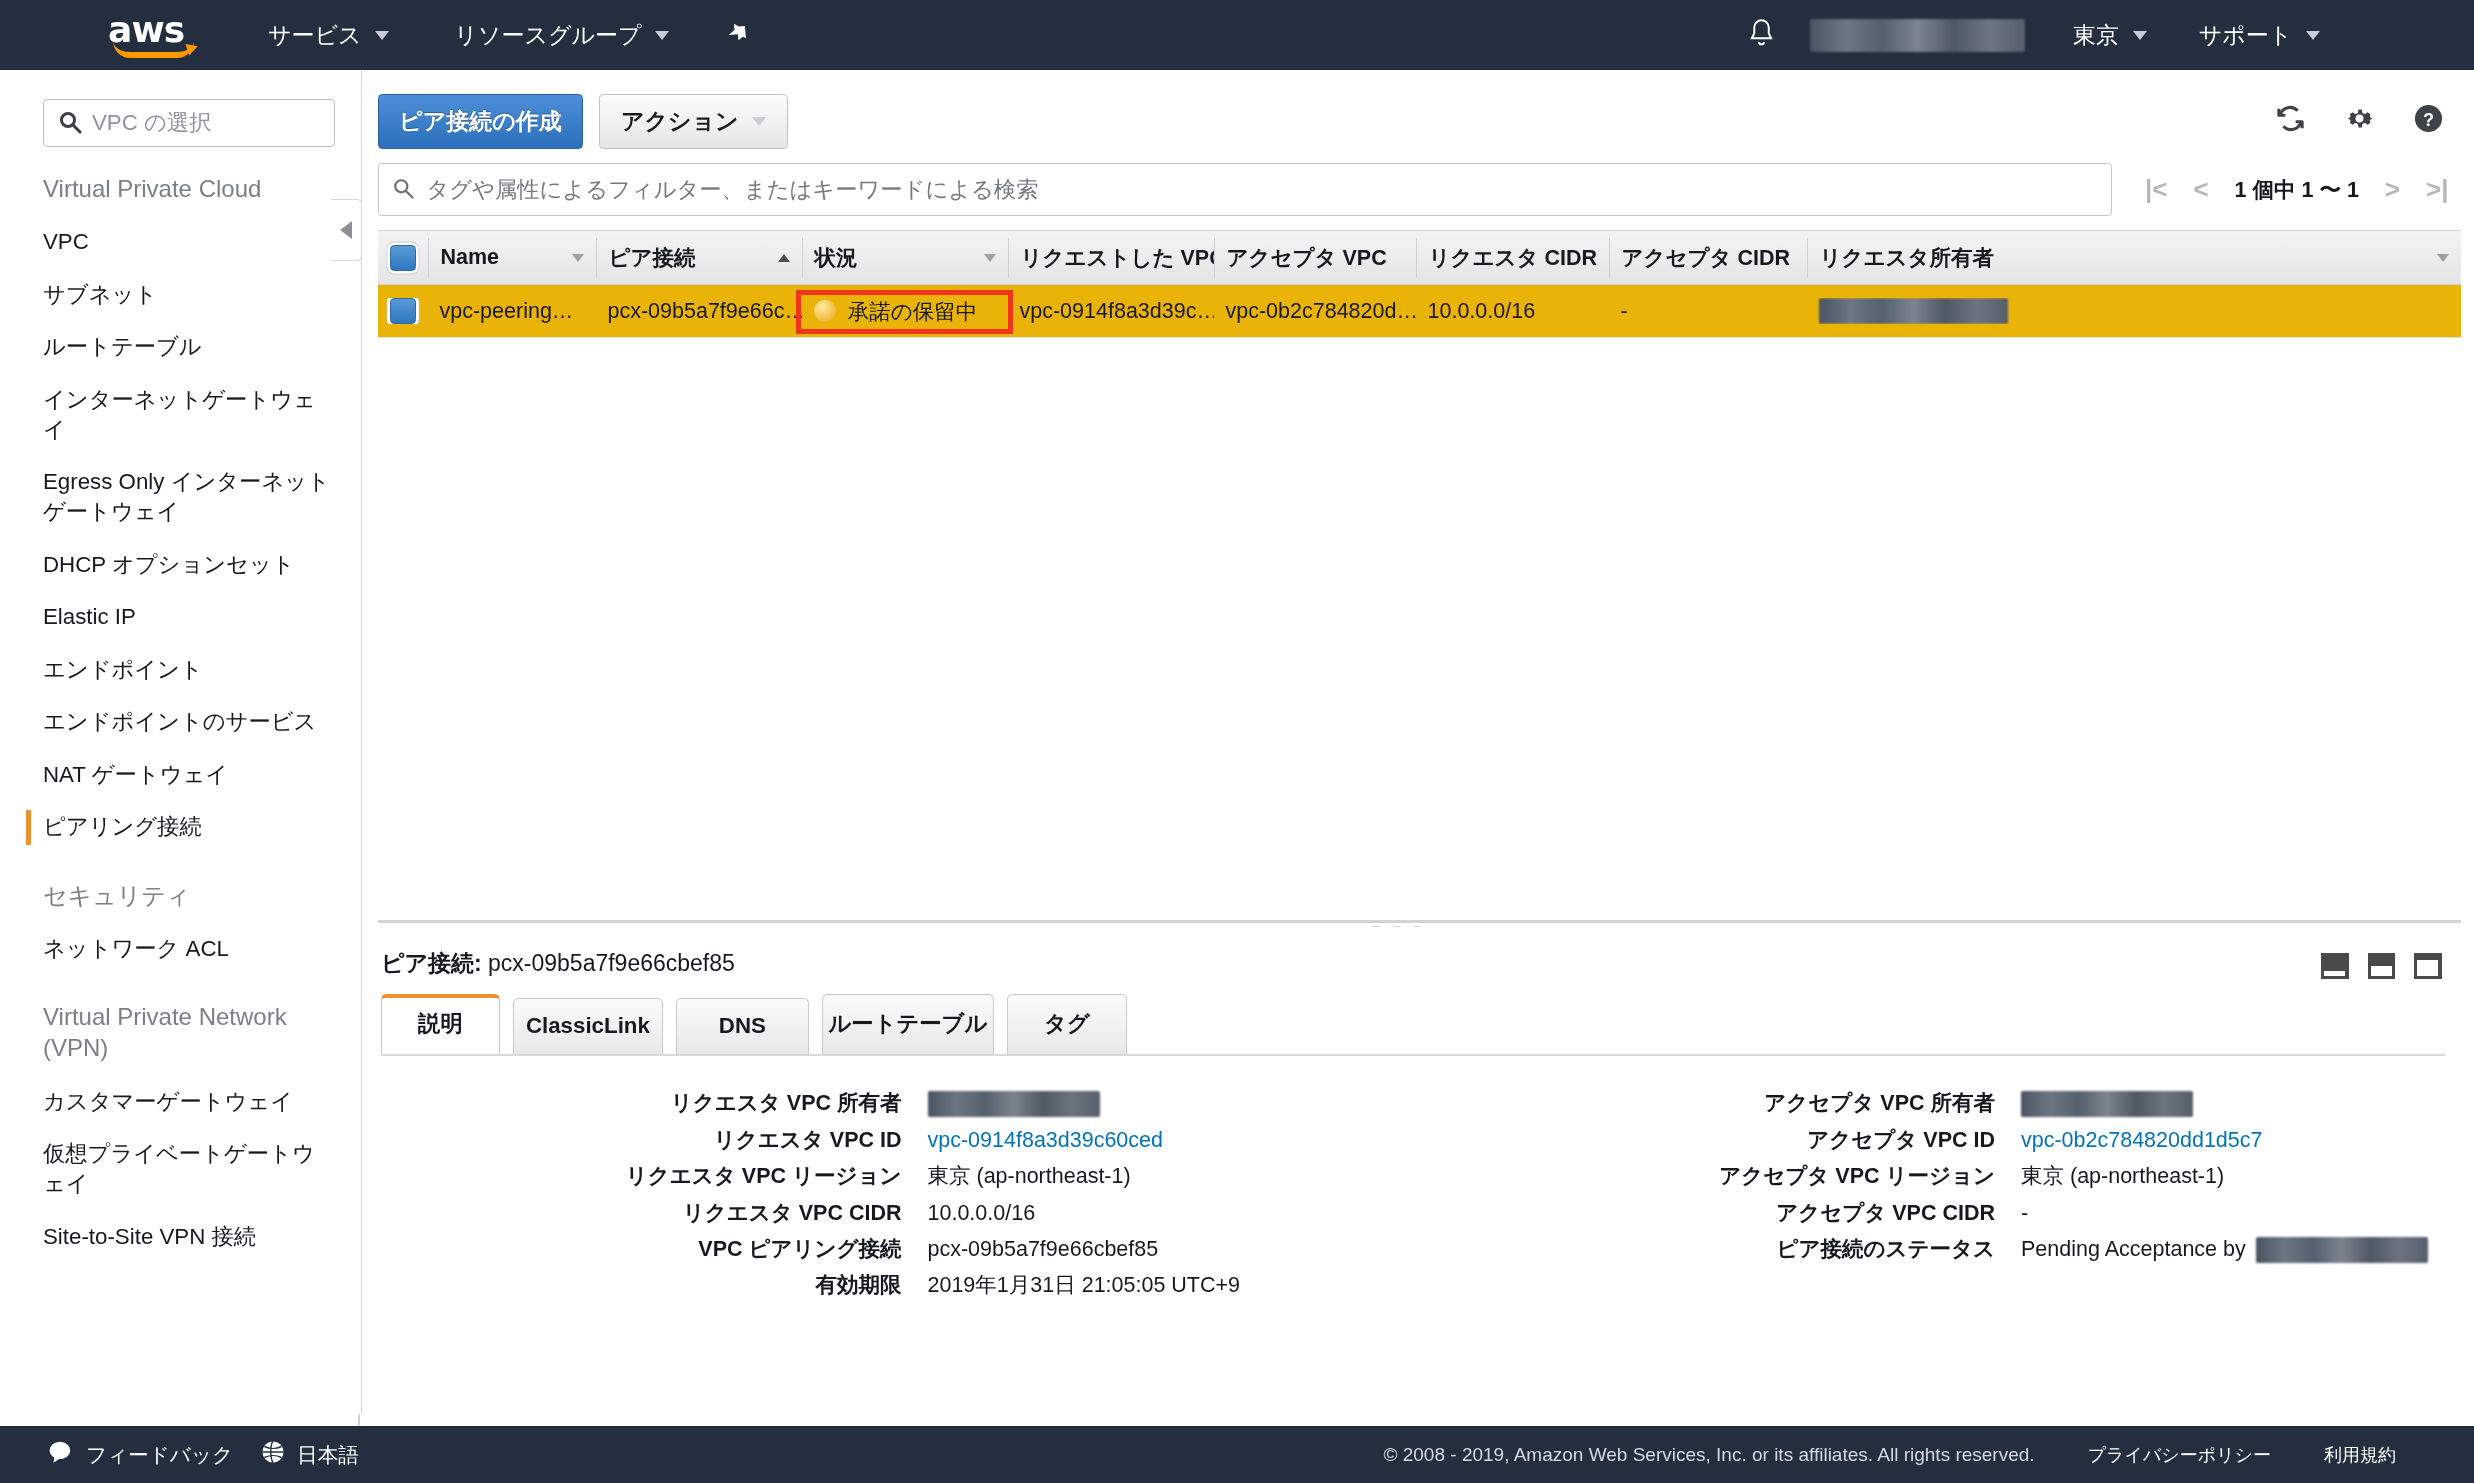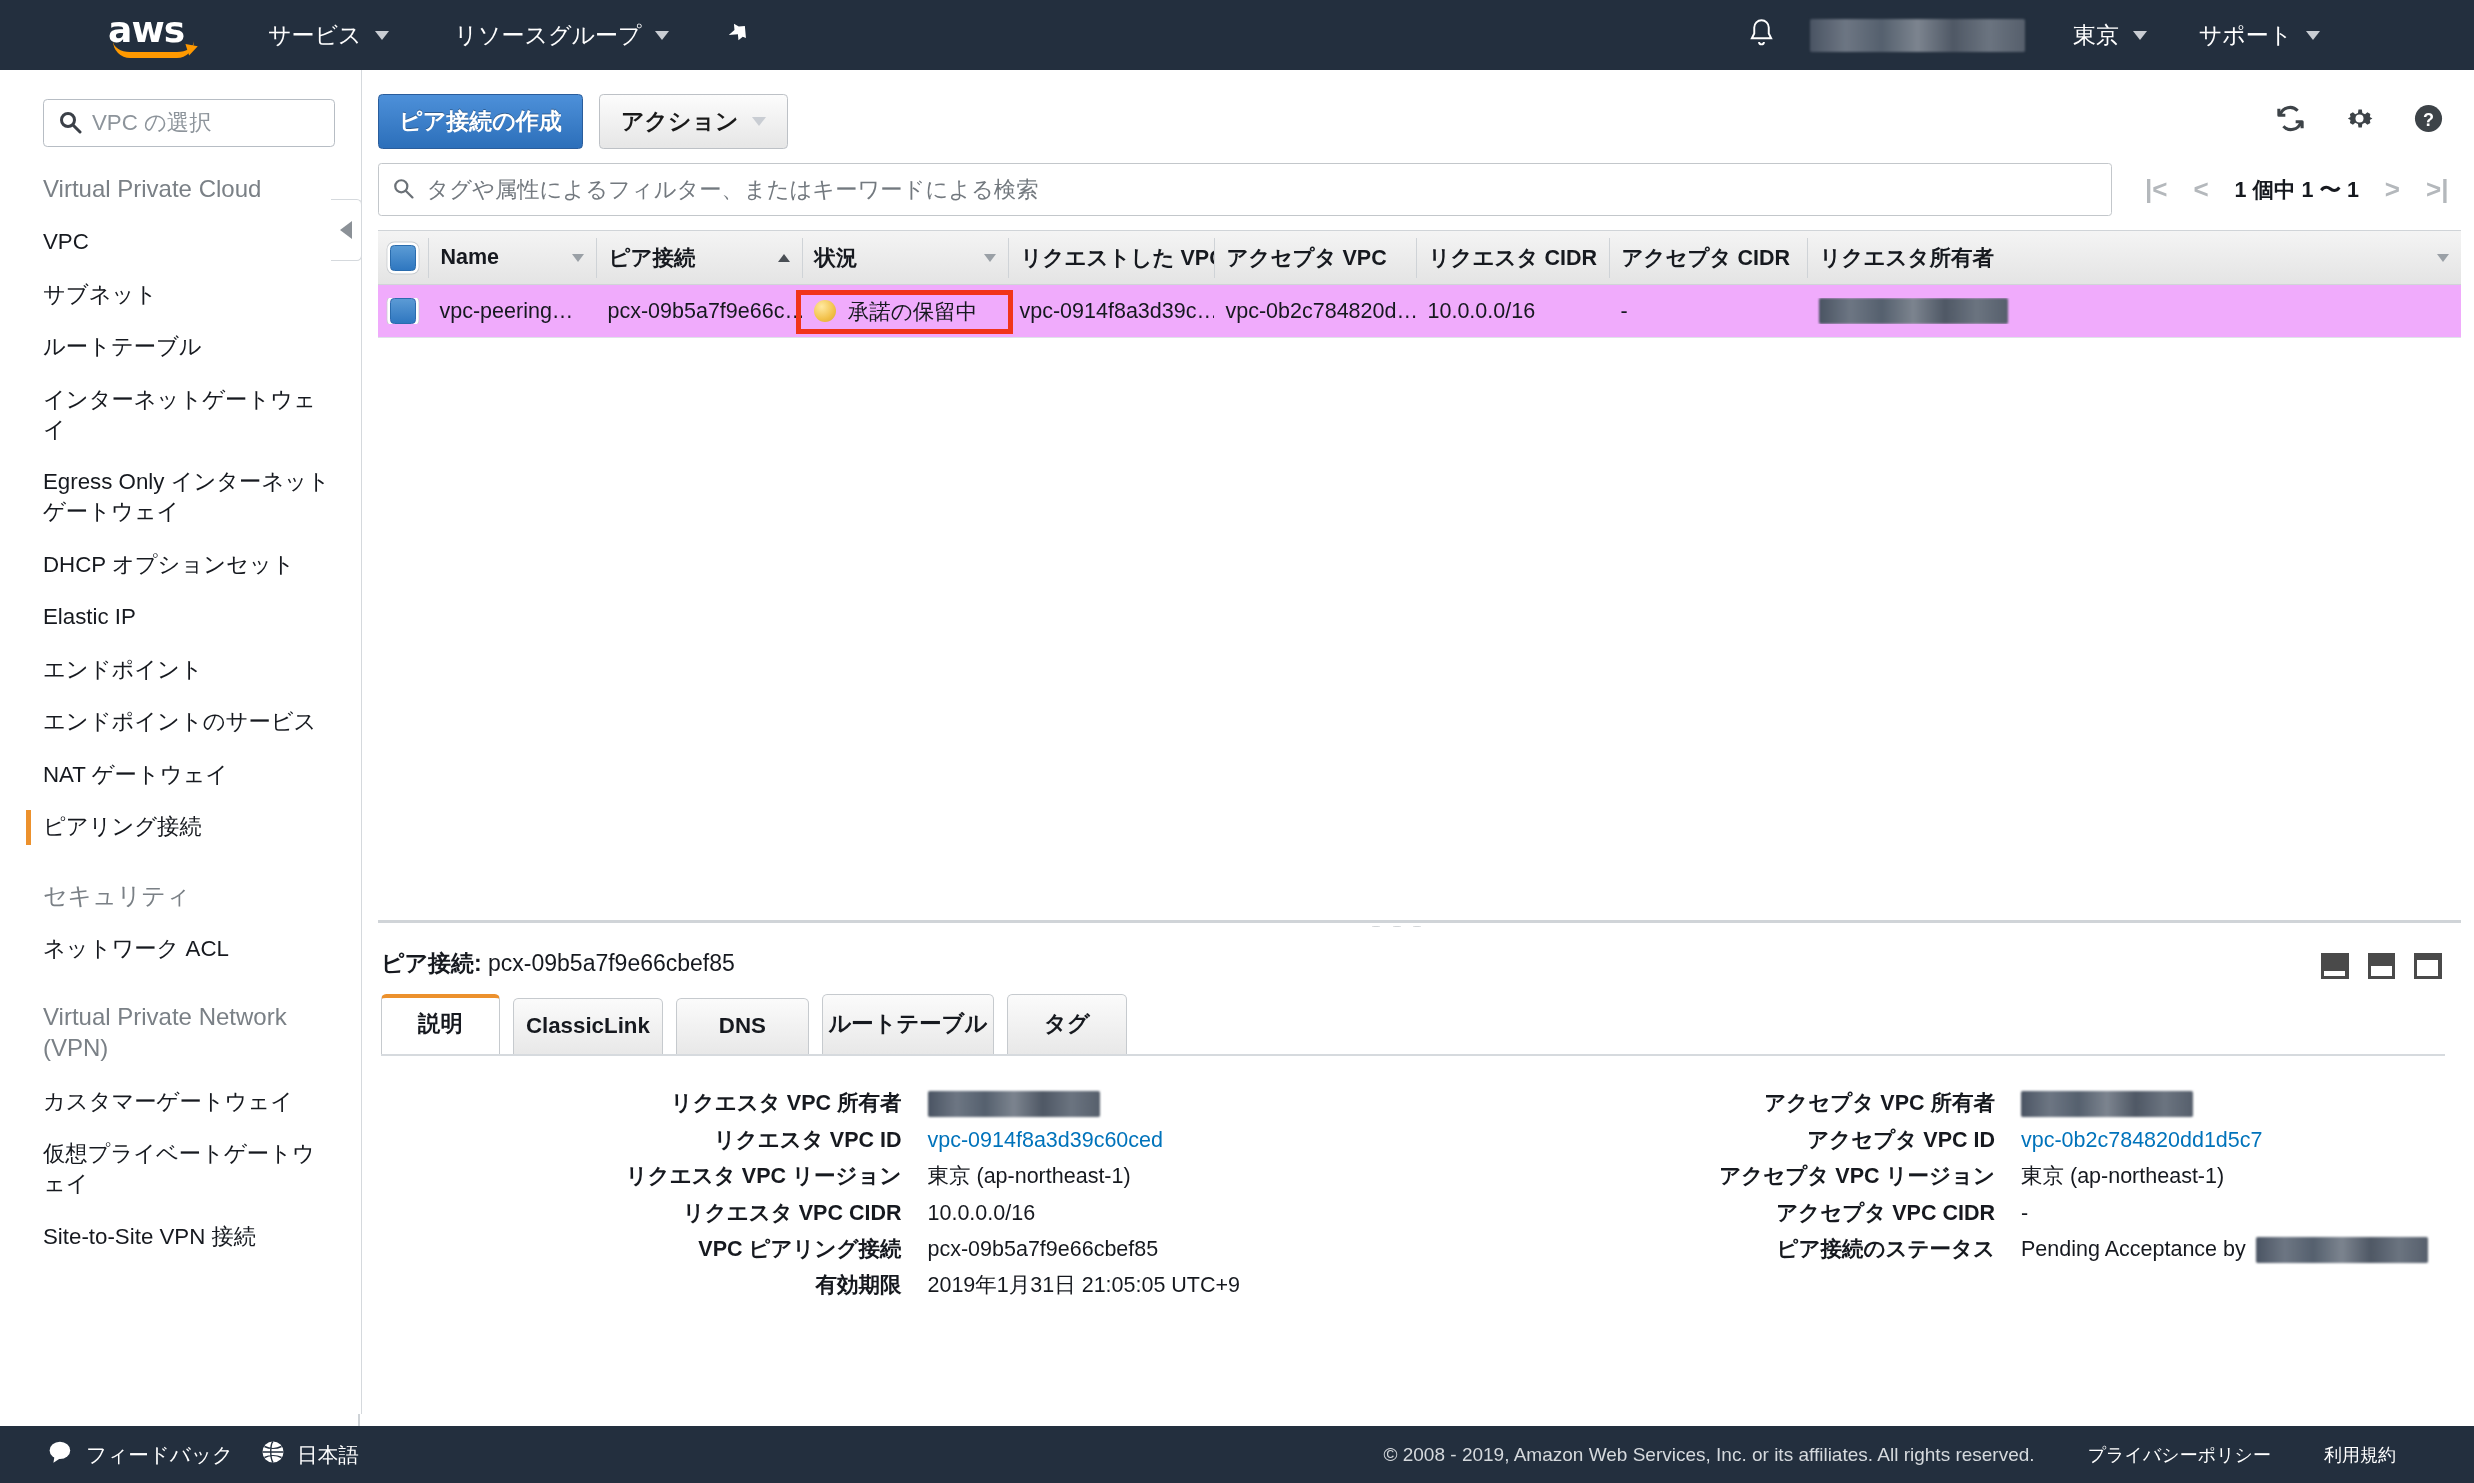--- a/index.html
+++ b/index.html
@@ -158,21 +158,21 @@
   .cbcol { width: 50px; flex:none; display:flex; align-items:center; justify-content:center; padding:0; }
   .checkbox {
     width: 26px; height: 26px; border-radius:4.3px;
     background: linear-gradient(#5b9bd5,#2f77c0);
     border:0.9px solid #2a6cae;
     box-shadow: 0 0 0 2.6px #ffffff, 0 0 0 3.4px #c8ccd0;
     cursor:pointer;
   }
   #trow {
     display:flex; height: 53px; align-items:center;
-    background:#f0abfc; border-bottom:0.9px solid #dfe3e8;
+    background:#eab308; border-bottom:0.9px solid #dfe3e8;
   }
   .td { font-size:21.5px; color:#16191f; padding:0 12px; white-space:nowrap; overflow:hidden; display:flex; align-items:center; }
   .td.cbcol { width:50px; flex:none; justify-content:center; padding:0; }
 
   
   .c-name   { width: 168px; flex:none; }
   .c-peer   { width: 206px; flex:none; }
   .c-status { width: 206px; flex:none; }
   .c-reqvpc { width: 206px; flex:none; }
   .c-accvpc { width: 202px; flex:none; }

